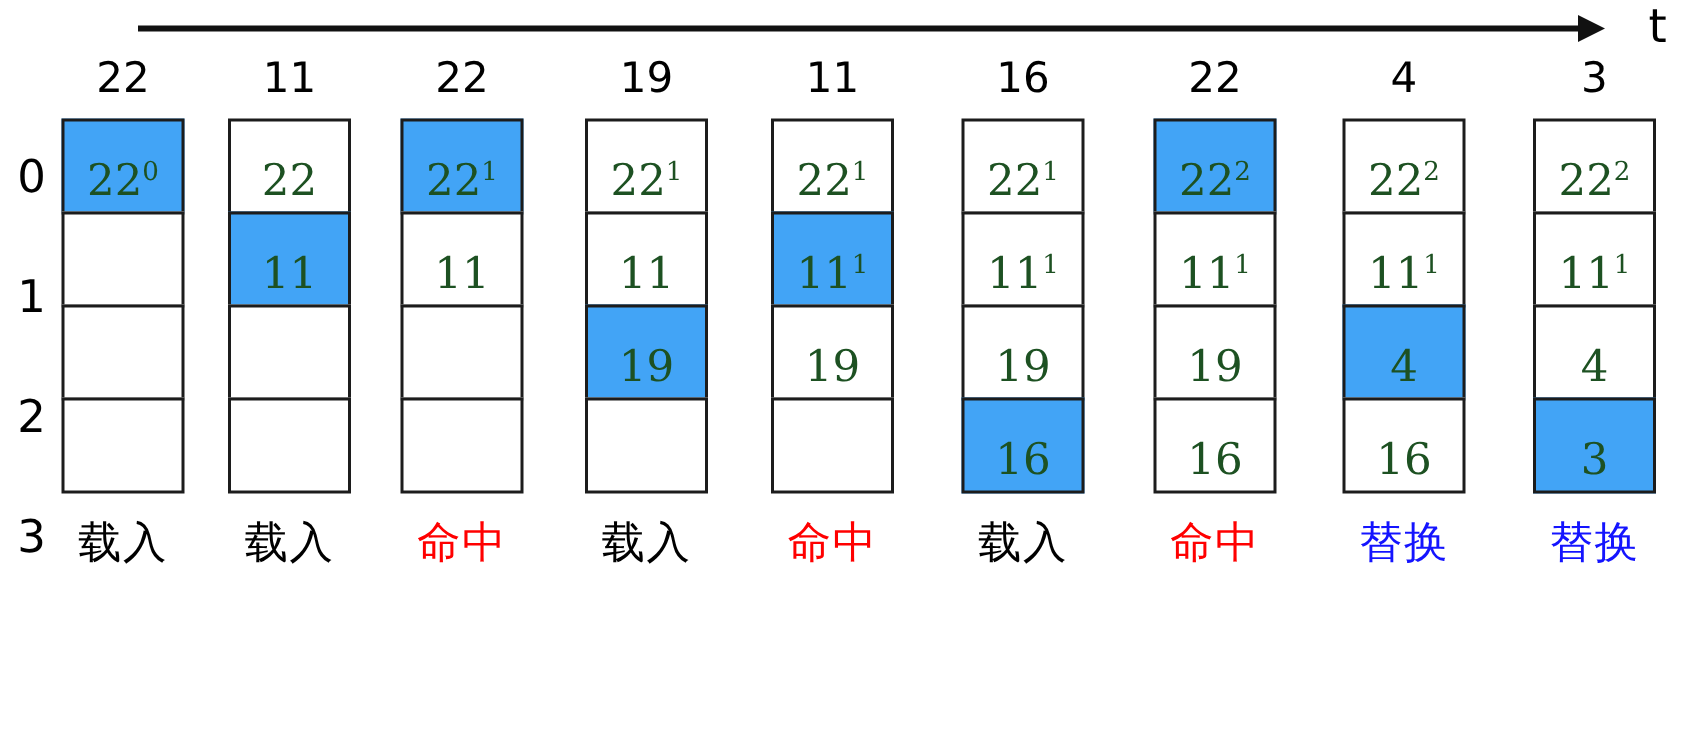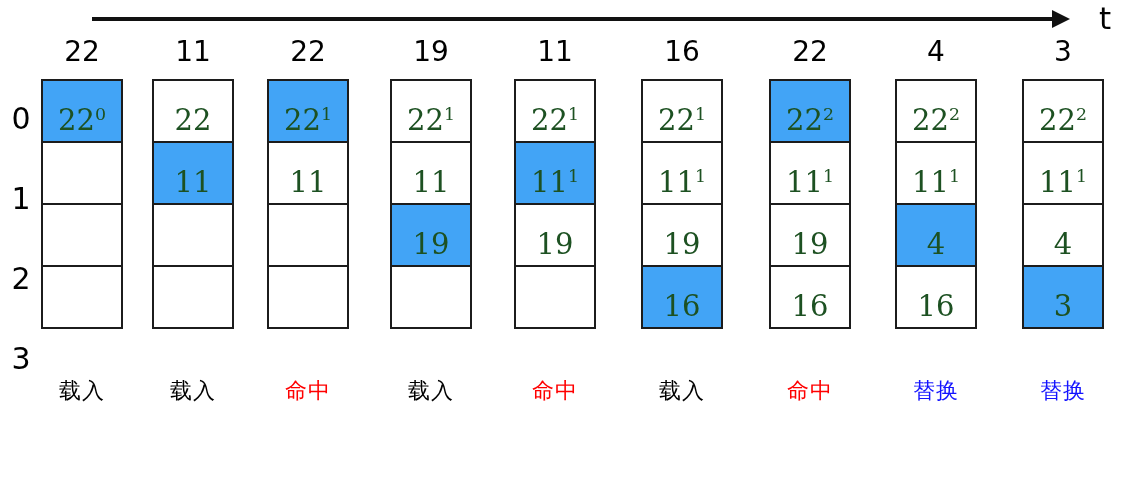--- a/index.html
+++ b/index.html
@@ -54,22 +54,22 @@
     box-sizing:border-box;
     width:82px;height:64px;margin-top:-2px;
     border:2px solid #1c1c1c;
     background:#ffffff;
     font-family:"DejaVu Serif","Liberation Serif",serif;
     font-size:29px;line-height:78px;text-align:center;
   }
   .cell:first-child{margin-top:0;}
   .cell sup{font-size:0.60em;line-height:0;vertical-align:10px;}
   .col-action{
-    margin-top:44px;height:36px;
-    font-size:22px;line-height:36px;text-align:center;
+    margin-top:14px;height:36px;
+    font-size:29px;line-height:36px;text-align:center;
     letter-spacing:1px;white-space:nowrap;
   }
 </style>
 </head>
 <body>
 
 <div class="canvas">
 
   <div class="axis-line"></div>
   <div class="axis-head"></div>

